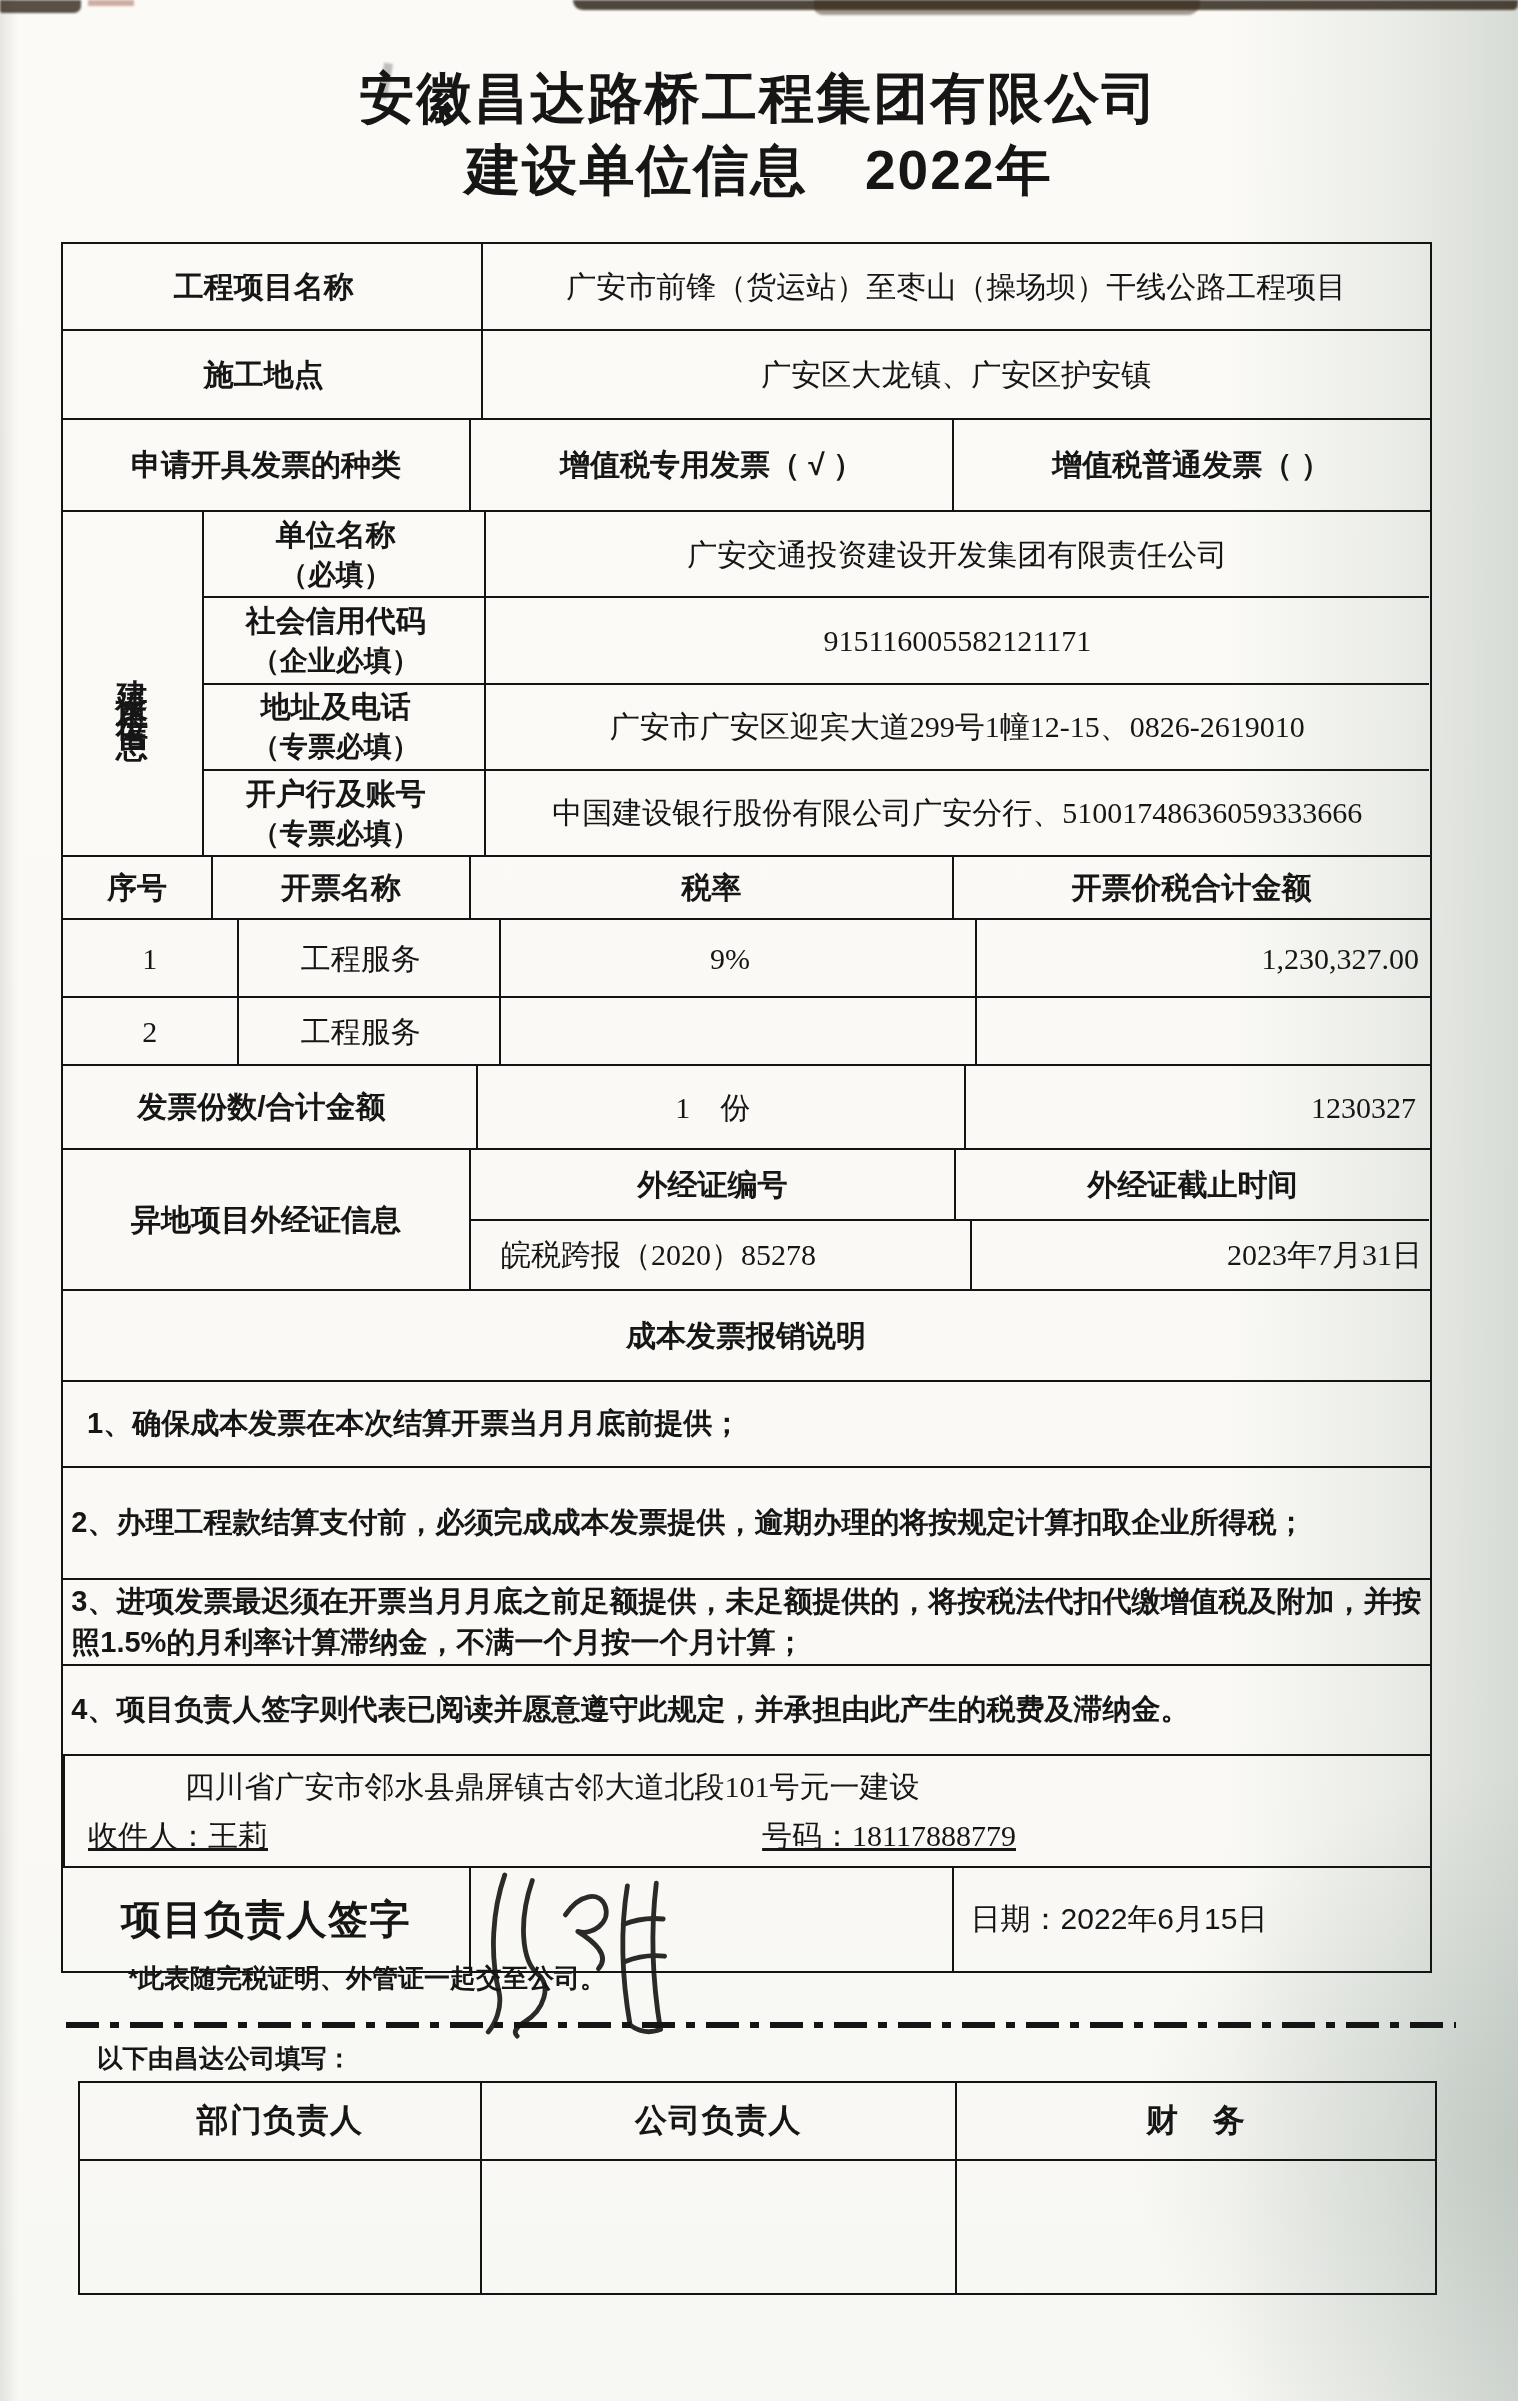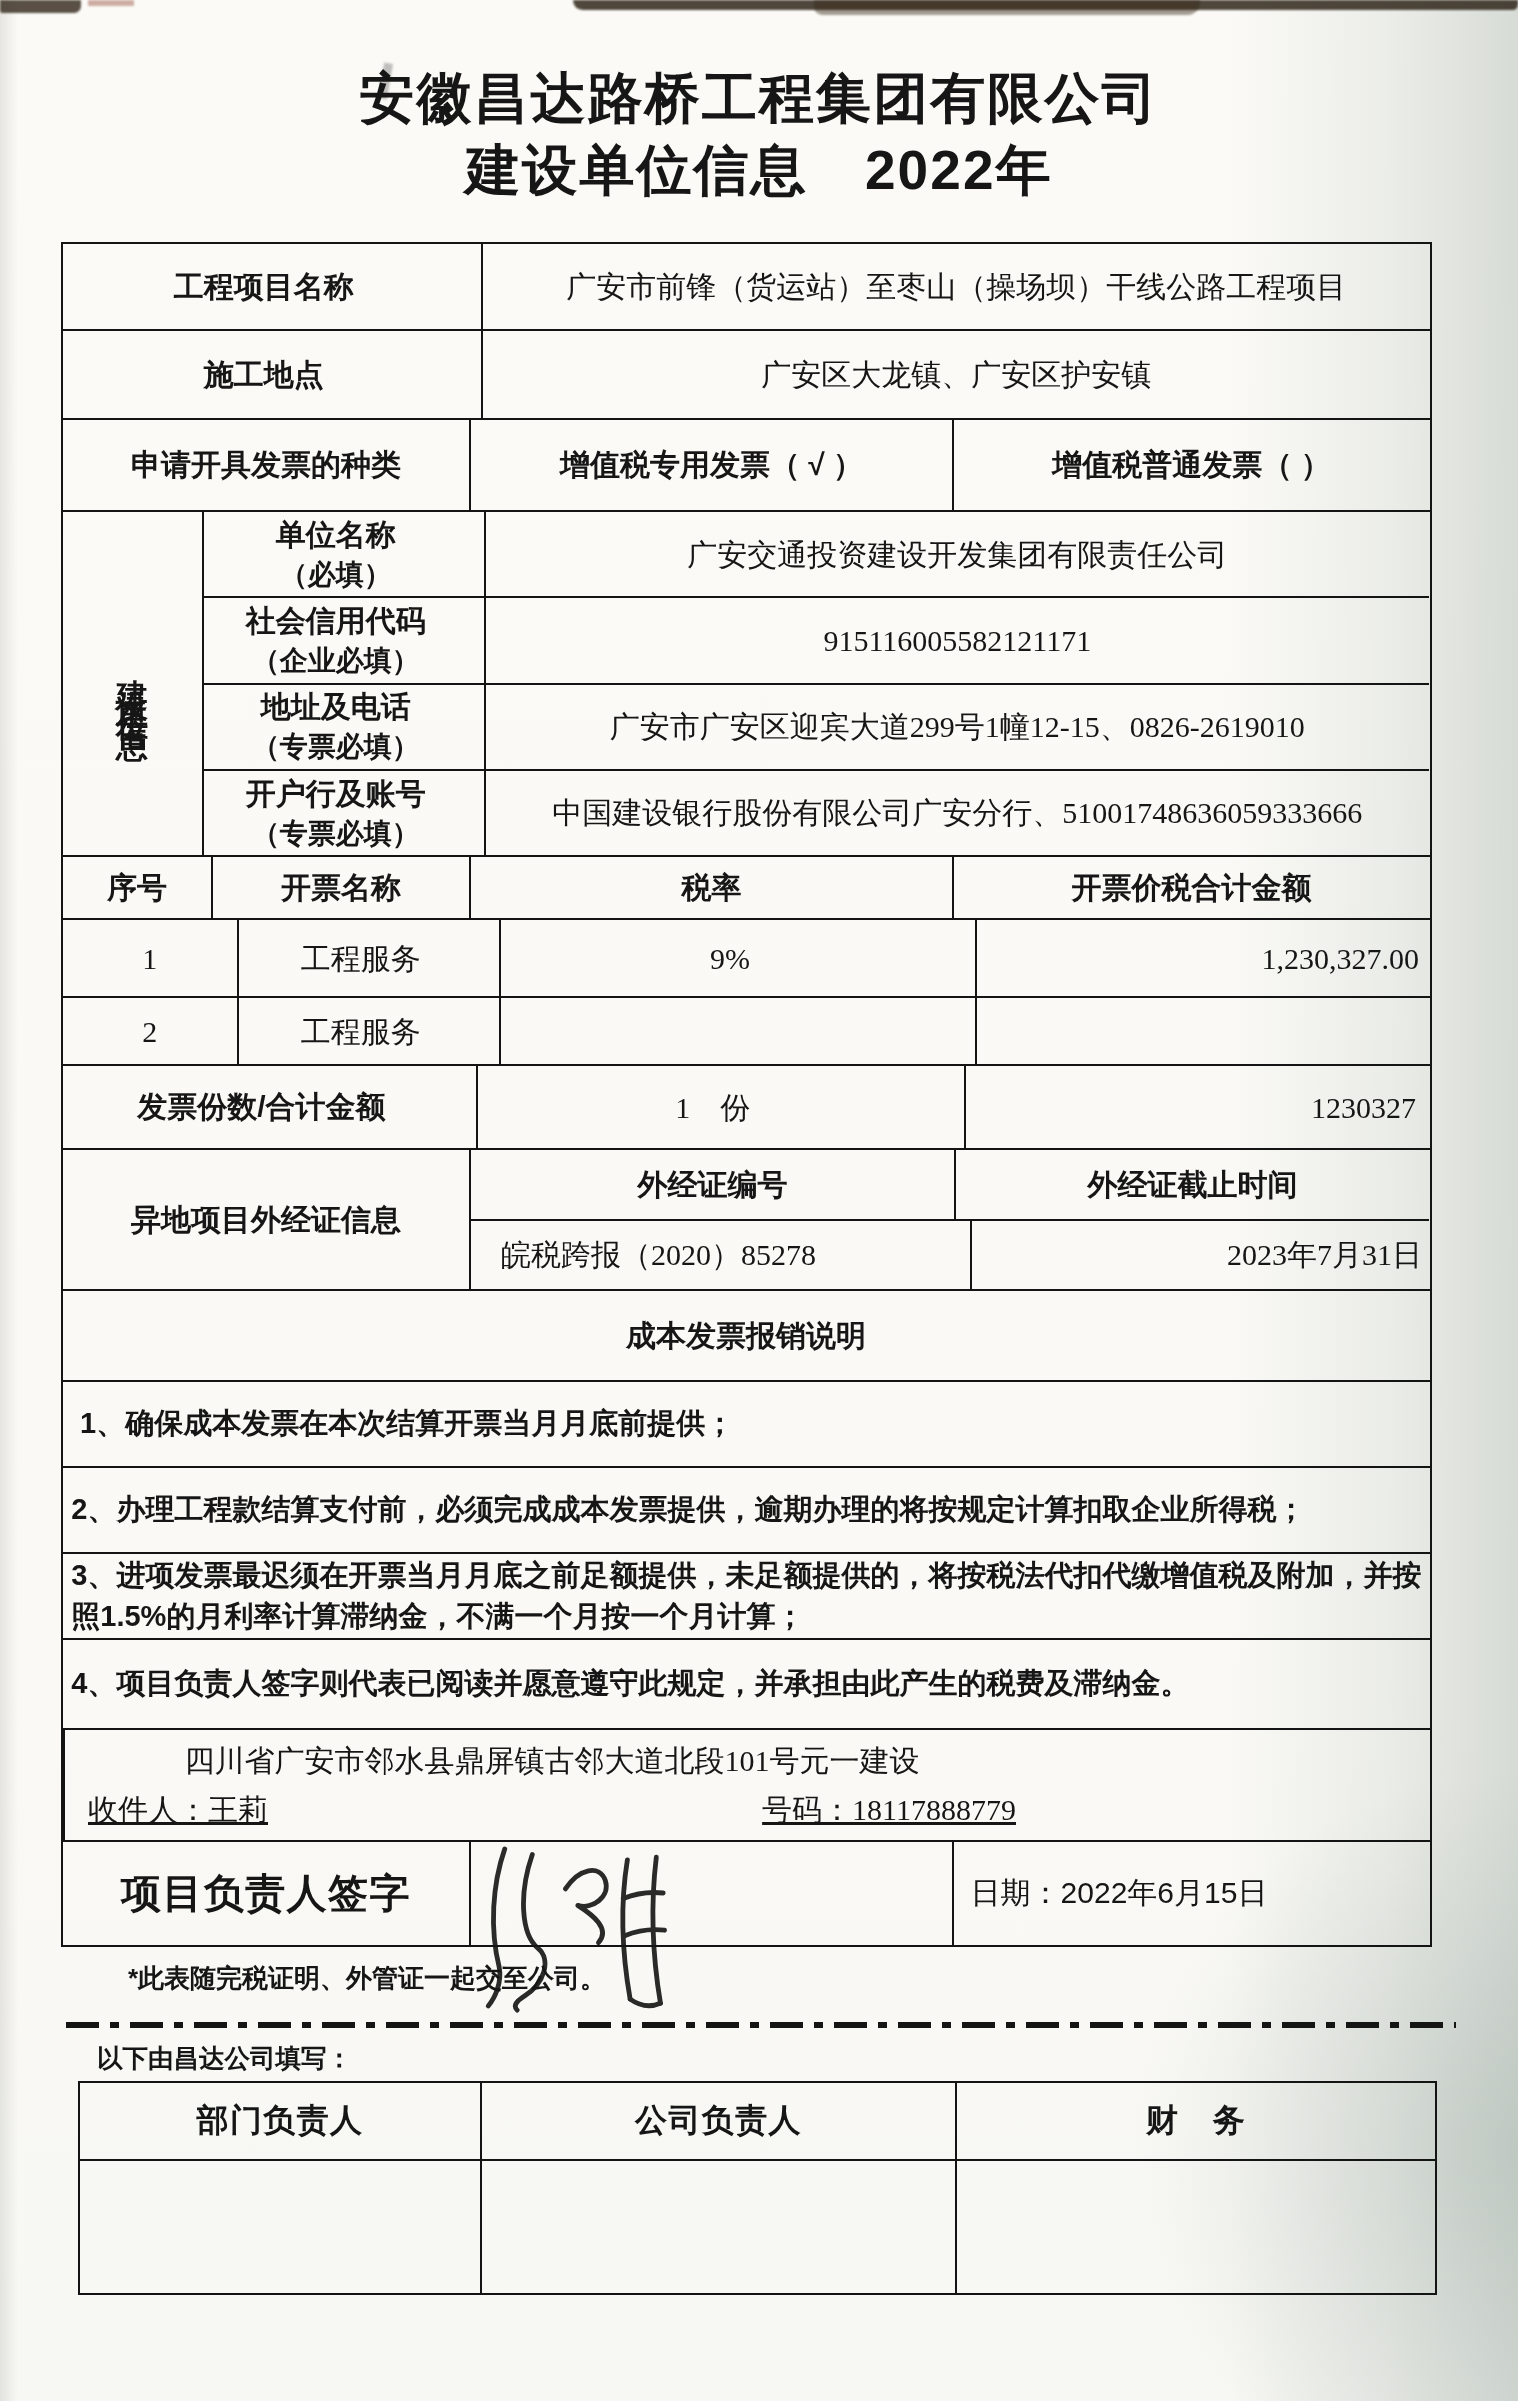--- a/index.html
+++ b/index.html
@@ -170,23 +170,23 @@
         <div class="c val right" style="width:475px; padding-right:7px">2023年7月31日</div>
       </div>
     </div>
   </div>
 
   <div class="row" style="height:91px">
     <div class="c nb lbl" style="width:1366px">成本发票报销说明</div>
   </div>
 
   <div class="row" style="height:86px">
-    <div class="c nb note left" style="width:1344px; padding-left:17px">1、确保成本发票在本次结算开票当月月底前提供；</div>
-  </div>
-  <div class="row" style="height:86px">
+    <div class="c nb note left" style="width:1344px; padding-left:24px">1、确保成本发票在本次结算开票当月月底前提供；</div>
+  </div>
+  <div class="row" style="height:112px">
     <div class="c nb note left" style="width:1366px; padding-left:8.3px">2、办理工程款结算支付前，必须完成成本发票提供，逾期办理的将按规定计算扣取企业所得税；</div>
   </div>
   <div class="row" style="height:86px">
     <div class="c nb note left" style="width:1366px; padding-left:8.3px">3、进项发票最迟须在开票当月月底之前足额提供，未足额提供的，将按税法代扣代缴增值税及附加，并按照1.5%的月利率计算滞纳金，不满一个月按一个月计算；</div>
   </div>
   <div class="row" style="height:90px">
     <div class="c nb note left" style="width:1366px; padding-left:8.3px">4、项目负责人签字则代表已阅读并愿意遵守此规定，并承担由此产生的税费及滞纳金。</div>
   </div>
 
   <div class="row" style="height:112px">

